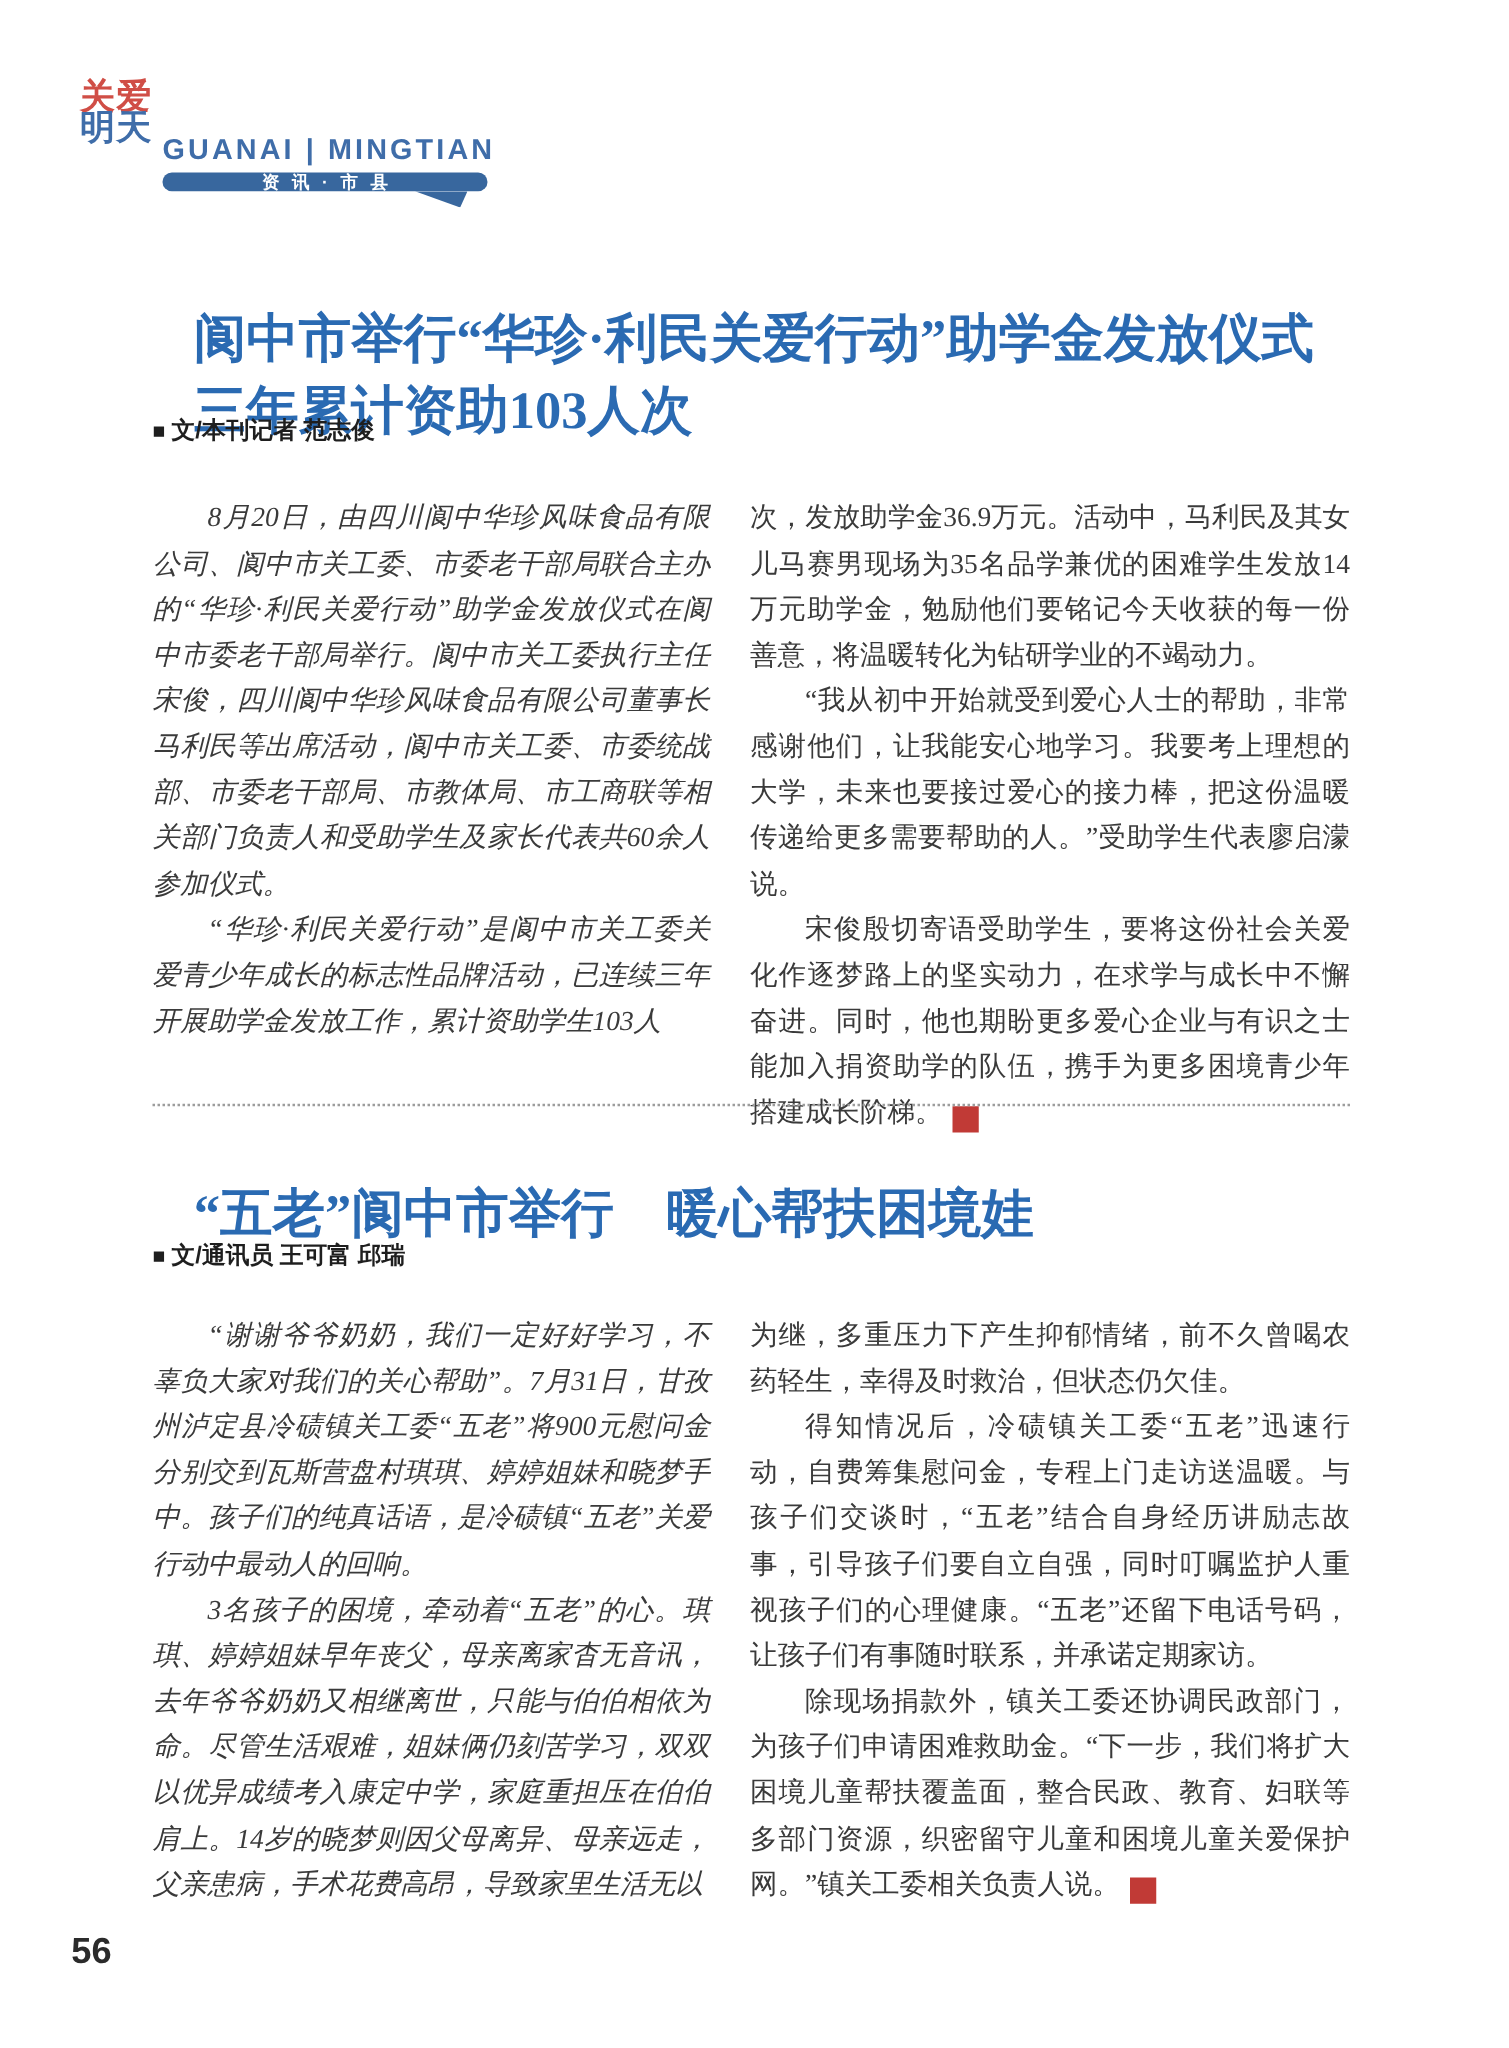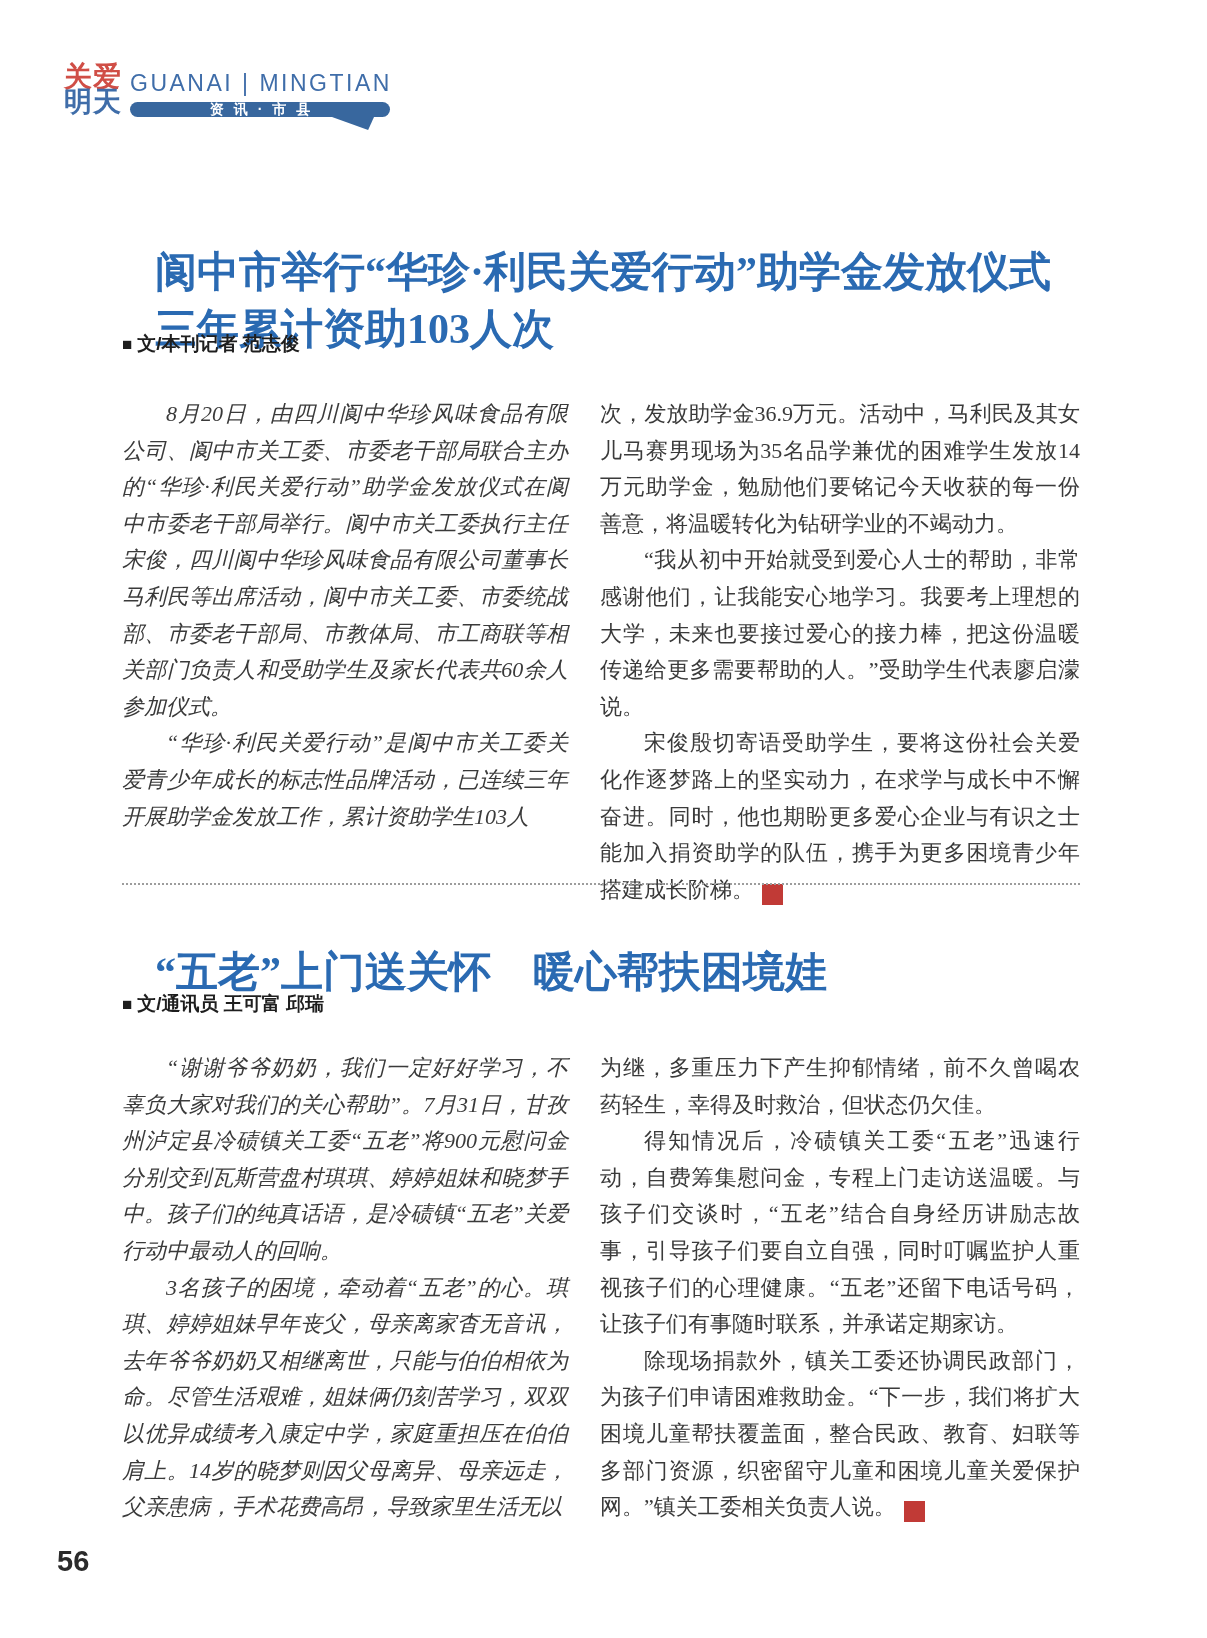--- a/index.html
+++ b/index.html
@@ -16,22 +16,22 @@
     font-family:"Liberation Sans","DejaVu Sans",sans-serif;
     font-weight:900;font-size:28px;line-height:25px;letter-spacing:1px;
   }
   .logo-l1{color:var(--logo-red,#d04e46);}
   .logo-l2{color:var(--logo-blue,#3f6da9);}
   .masthead-right{
     position:absolute;left:130px;top:70px;width:260px;
     font-family:"Liberation Sans","DejaVu Sans",sans-serif;
   }
   .brand{
-    color:var(--logo-blue,#3f6da9);font-weight:400;font-size:23px;
-    letter-spacing:2.5px;white-space:nowrap;
+    color:var(--logo-blue,#3f6da9);font-weight:700;font-size:23px;
+    letter-spacing:2.5px;white-space:nowrap;margin-top:36px;
   }
   .section-pill{
     position:relative;margin-top:5px;height:15px;width:100%;
     background:var(--pill-blue,#38679e);border-radius:11px;
     color:#fff;font-size:14px;letter-spacing:10px;
     display:flex;align-items:center;justify-content:center;
     padding-left:10px;box-sizing:border-box;font-weight:700;
   }
   .pill-tail{
     position:absolute;right:16px;top:100%;width:42px;height:13px;
@@ -123,21 +123,21 @@
     <div class="col col-right">
         <p class="">次，发放助学金36.9万元。活动中，马利民及其女儿马赛男现场为35名品学兼优的困难学生发放14万元助学金，勉励他们要铭记今天收获的每一份善意，将温暖转化为钻研学业的不竭动力。</p>
         <p class="indent">“我从初中开始就受到爱心人士的帮助，非常感谢他们，让我能安心地学习。我要考上理想的大学，未来也要接过爱心的接力棒，把这份温暖传递给更多需要帮助的人。”受助学生代表廖启濛说。</p>
         <p class="indent">宋俊殷切寄语受助学生，要将这份社会关爱化作逐梦路上的坚实动力，在求学与成长中不懈奋进。同时，他也期盼更多爱心企业与有识之士能加入捐资助学的队伍，携手为更多困境青少年搭建成长阶梯。<span class="endmark">关</span></p>
       </div>
   </div>
 
   <div class="divider"></div>
 
   <h1 class="a-title a2-title">
-    <span class="tl">“五老”上门送关怀　暖心帮扶困境娃</span>
+    <span class="tl">“五老”阆中市举行　暖心帮扶困境娃</span>
   </h1>
   <div class="byline a2-byline">
     <span class="bullet">■</span><span>文/通讯员 王可富 邱瑞</span>
   </div>
   <div class="a-body a2-body">
     <div class="col col-left">
         <p class="indent">“谢谢爷爷奶奶，我们一定好好学习，不辜负大家对我们的关心帮助”。7月31日，甘孜州泸定县冷碛镇关工委“五老”将900元慰问金分别交到瓦斯营盘村琪琪、婷婷姐妹和晓梦手中。孩子们的纯真话语，是冷碛镇“五老”关爱行动中最动人的回响。</p>
         <p class="indent">3名孩子的困境，牵动着“五老”的心。琪琪、婷婷姐妹早年丧父，母亲离家杳无音讯，去年爷爷奶奶又相继离世，只能与伯伯相依为命。尽管生活艰难，姐妹俩仍刻苦学习，双双以优异成绩考入康定中学，家庭重担压在伯伯肩上。14岁的晓梦则因父母离异、母亲远走，父亲患病，手术花费高昂，导致家里生活无以</p>
       </div>
     <div class="col col-right">

